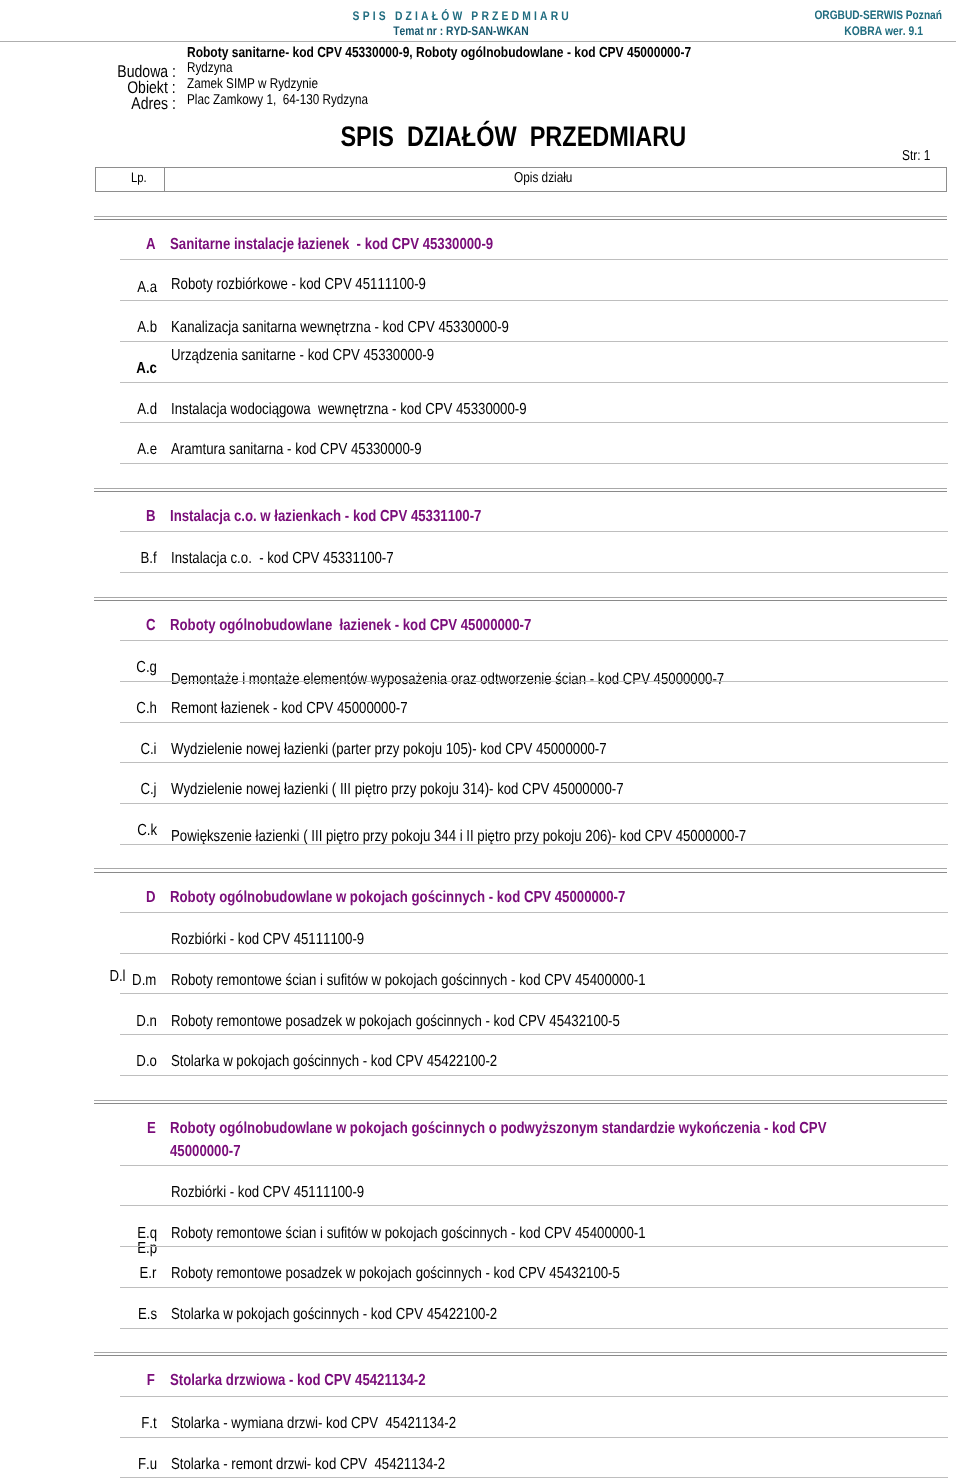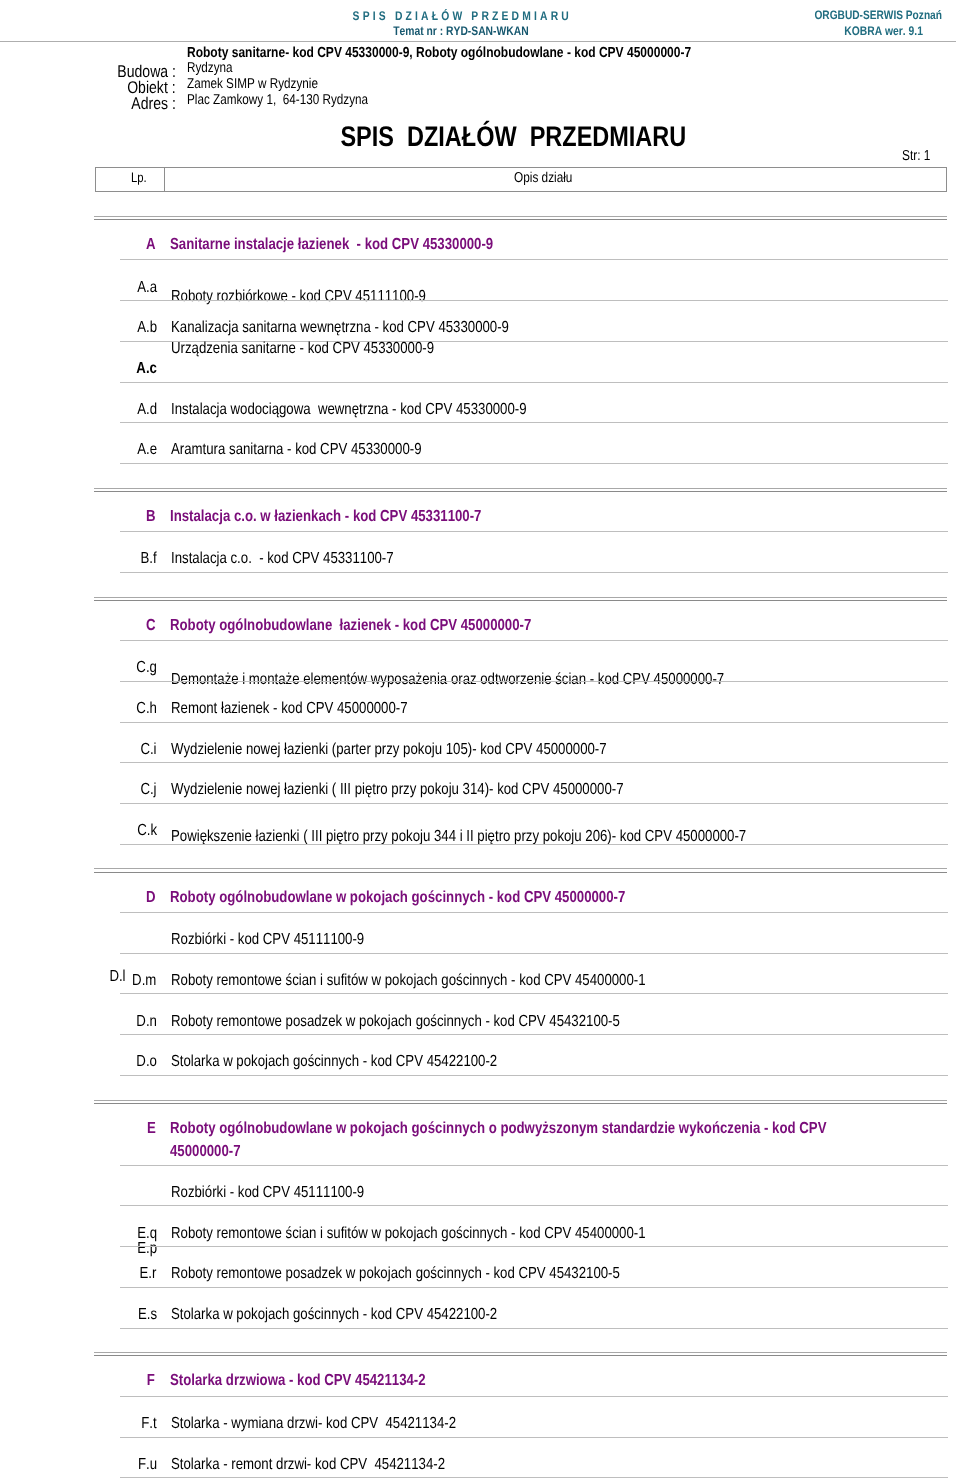--- a/index.html
+++ b/index.html
@@ -99,29 +99,29 @@
         <div class="sec-rule-a" style="top: 215.8px;"></div>
         <div class="sec-rule-b" style="top: 219.1px;"></div>
         <div class="sec-row" style="top: 219.1px; height: 0px;"></div>
         <div class="sec-key" style="top: 236px;"><span class="nc">A</span></div>
         <div class="sec-title" style="top: 236px;">
           <span class="n">Sanitarne instalacje łazienek  - kod CPV 45330000-9</span>
         </div>
         <div class="row-rule" style="top: 259.48px;"></div>
         <div class="item-row" style="top: 259.48px; height: 40.688px;"></div>
         <div class="item-key" style="top: 278.58px;"><span class="nr">A.a</span></div>
-        <div class="item-text" style="top: 288px; text-align: center;"><span class="n">Roboty rozbiórkowe - kod CPV 45111100-9</span></div>
+        <div class="item-text" style="top: 276px; text-align: center;"><span class="n">Roboty rozbiórkowe - kod CPV 45111100-9</span></div>
         <div class="row-rule" style="top: 300.168px;"></div>
         <div class="item-row" style="top: 300.168px; height: 40.688px;"></div>
         <div class="item-key" style="top: 319.268px; text-align: right;"><span class="nr">A.b</span></div>
         <div class="item-text" style="top: 319.268px;"><span class="n">Kanalizacja sanitarna wewnętrzna - kod CPV 45330000-9</span></div>
         <div class="row-rule" style="top: 340.856px;"></div>
         <div class="item-row" style="top: 340.856px; height: 40.688px;"></div>
         <div class="item-key" style="top: 359.956px; font-weight: bold;"><span class="nr">A.c</span></div>
-        <div class="item-text" style="top: 340px;"><span class="n">Urządzenia sanitarne - kod CPV 45330000-9</span></div>
+        <div class="item-text" style="top: 347px;"><span class="n">Urządzenia sanitarne - kod CPV 45330000-9</span></div>
         <div class="row-rule" style="top: 381.544px;"></div>
         <div class="item-row" style="top: 381.544px; height: 40.688px;"></div>
         <div class="item-key" style="top: 400.644px;"><span class="nr">A.d</span></div>
         <div class="item-text" style="top: 400.644px;"><span class="n">Instalacja wodociągowa  wewnętrzna - kod CPV 45330000-9</span></div>
         <div class="row-rule" style="top: 422.232px;"></div>
         <div class="item-row" style="top: 422.232px; height: 40.688px;"></div>
         <div class="item-key" style="top: 441.332px;"><span class="nr">A.e</span></div>
         <div class="item-text" style="top: 441.332px;"><span class="n">Aramtura sanitarna - kod CPV 45330000-9</span></div>
         <div class="row-rule" style="top: 462.92px;"></div>
       </div>

